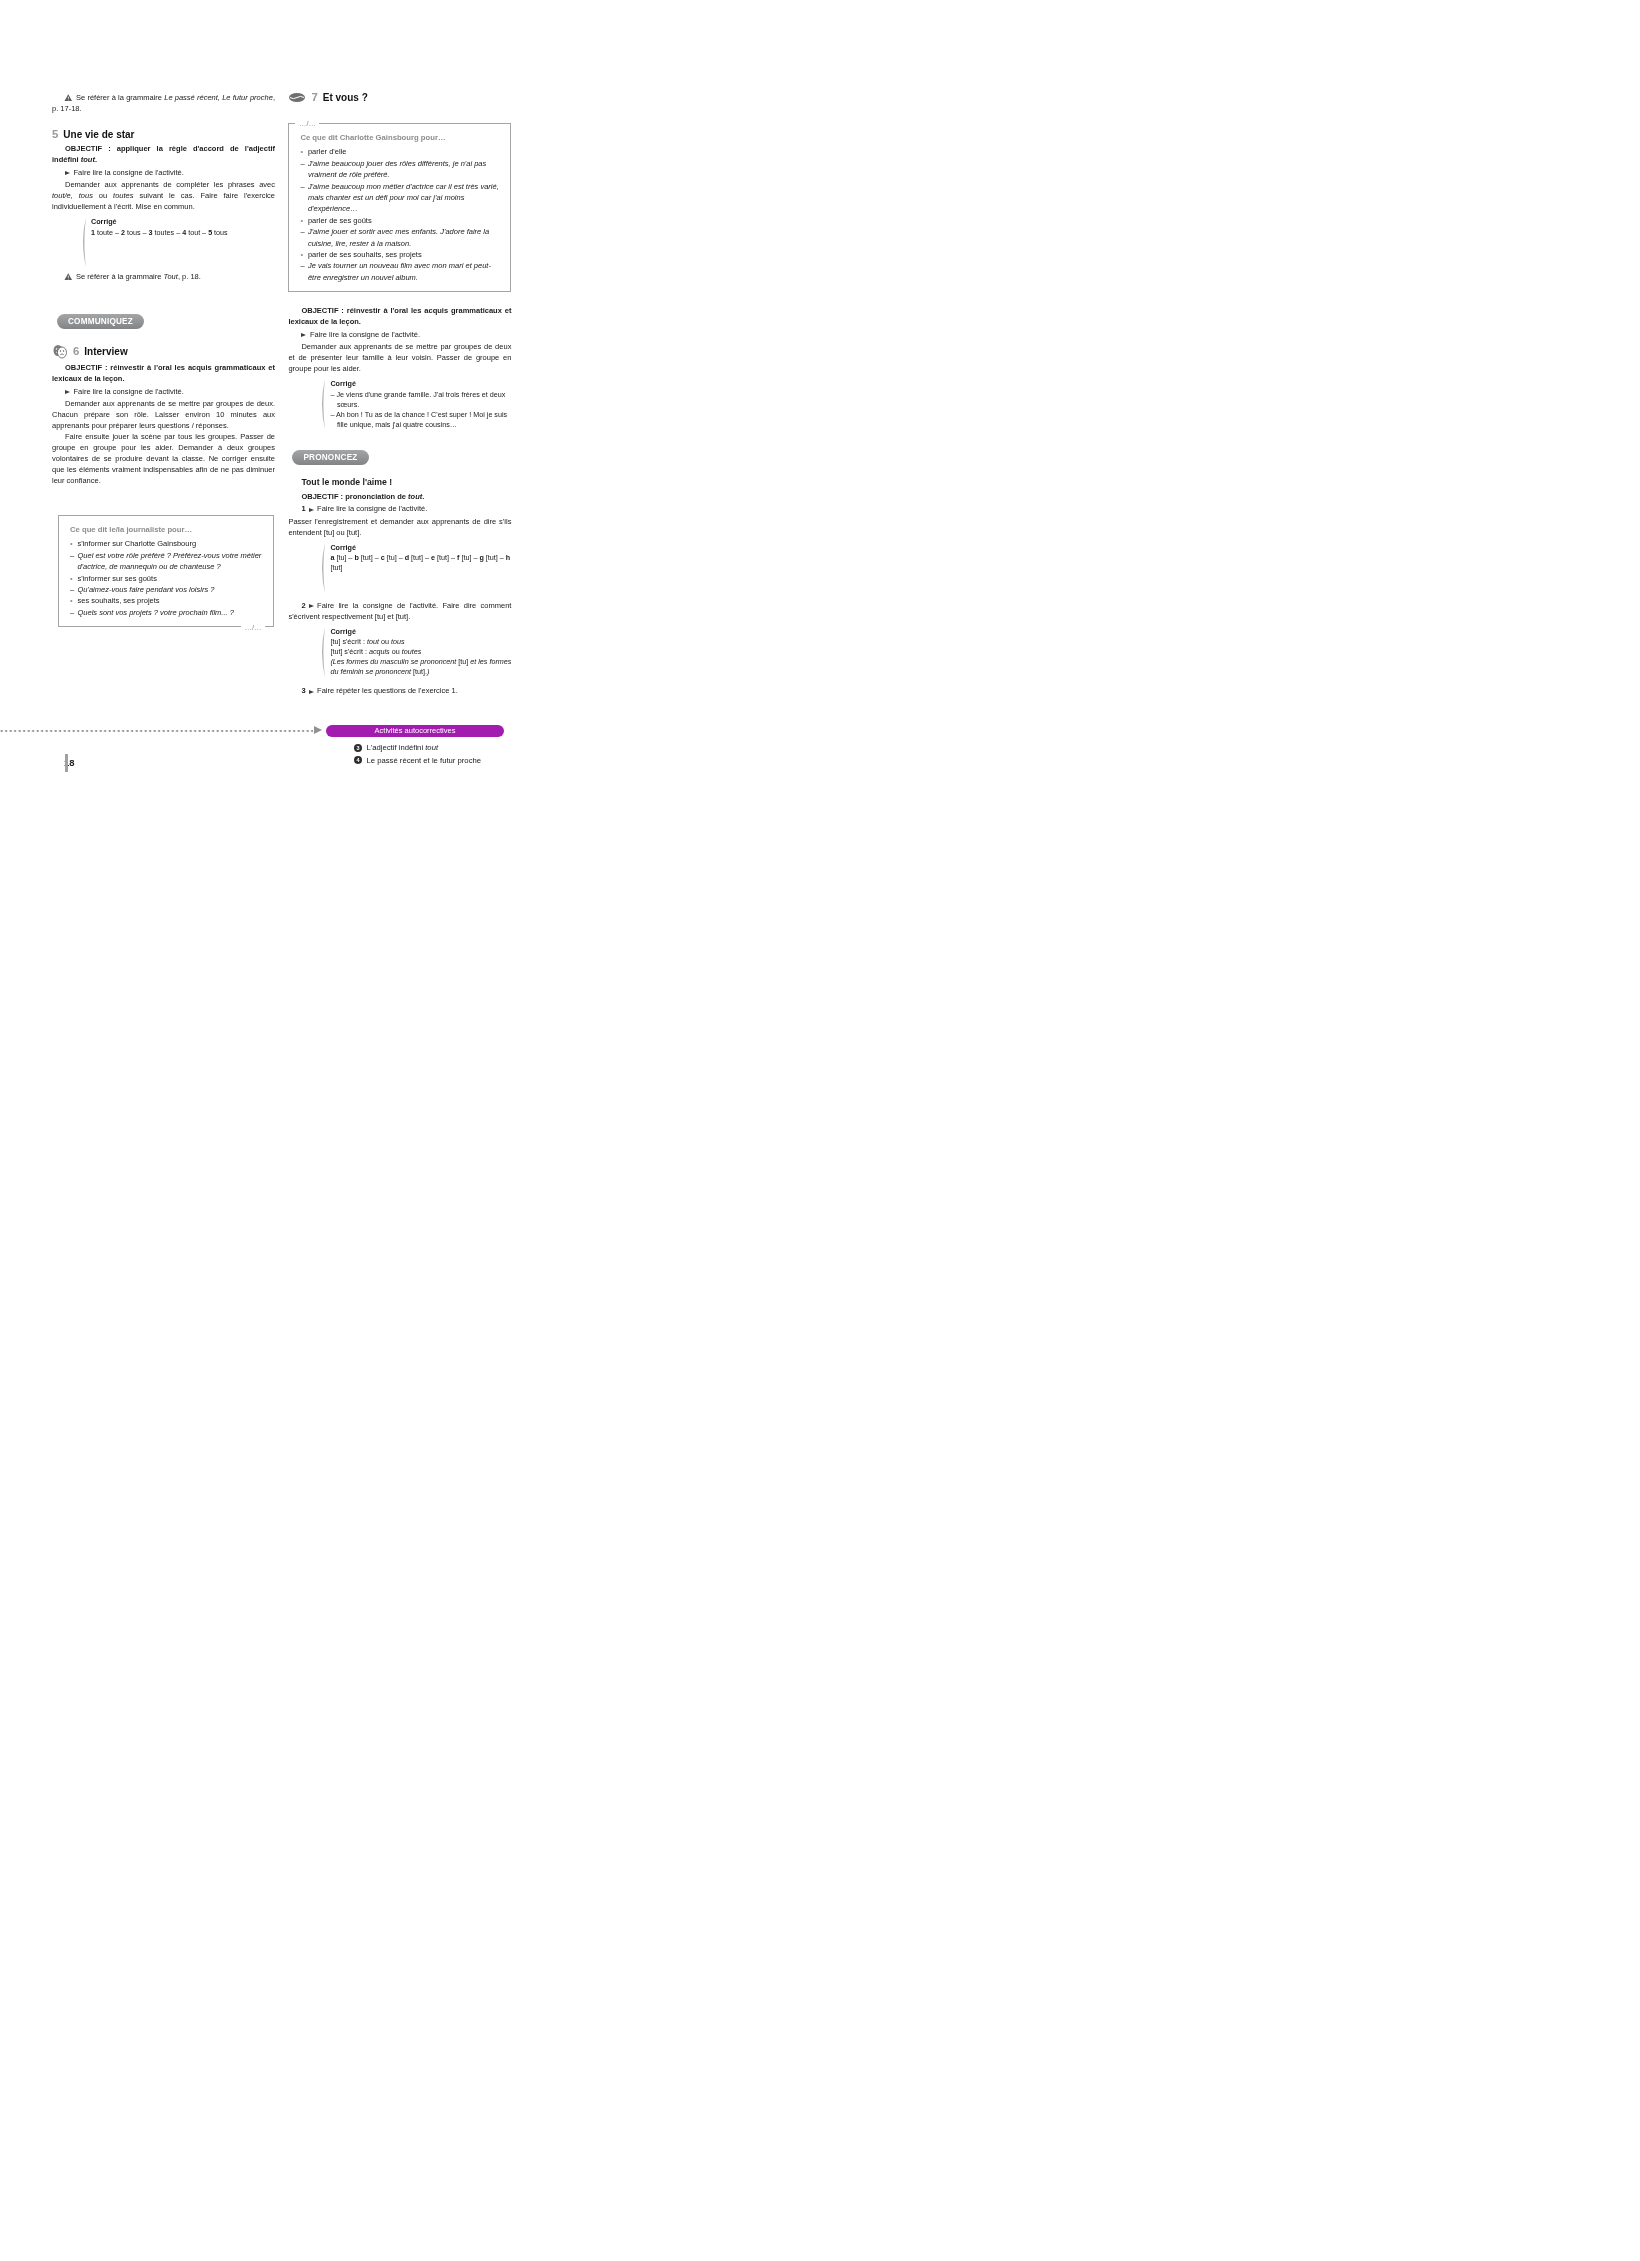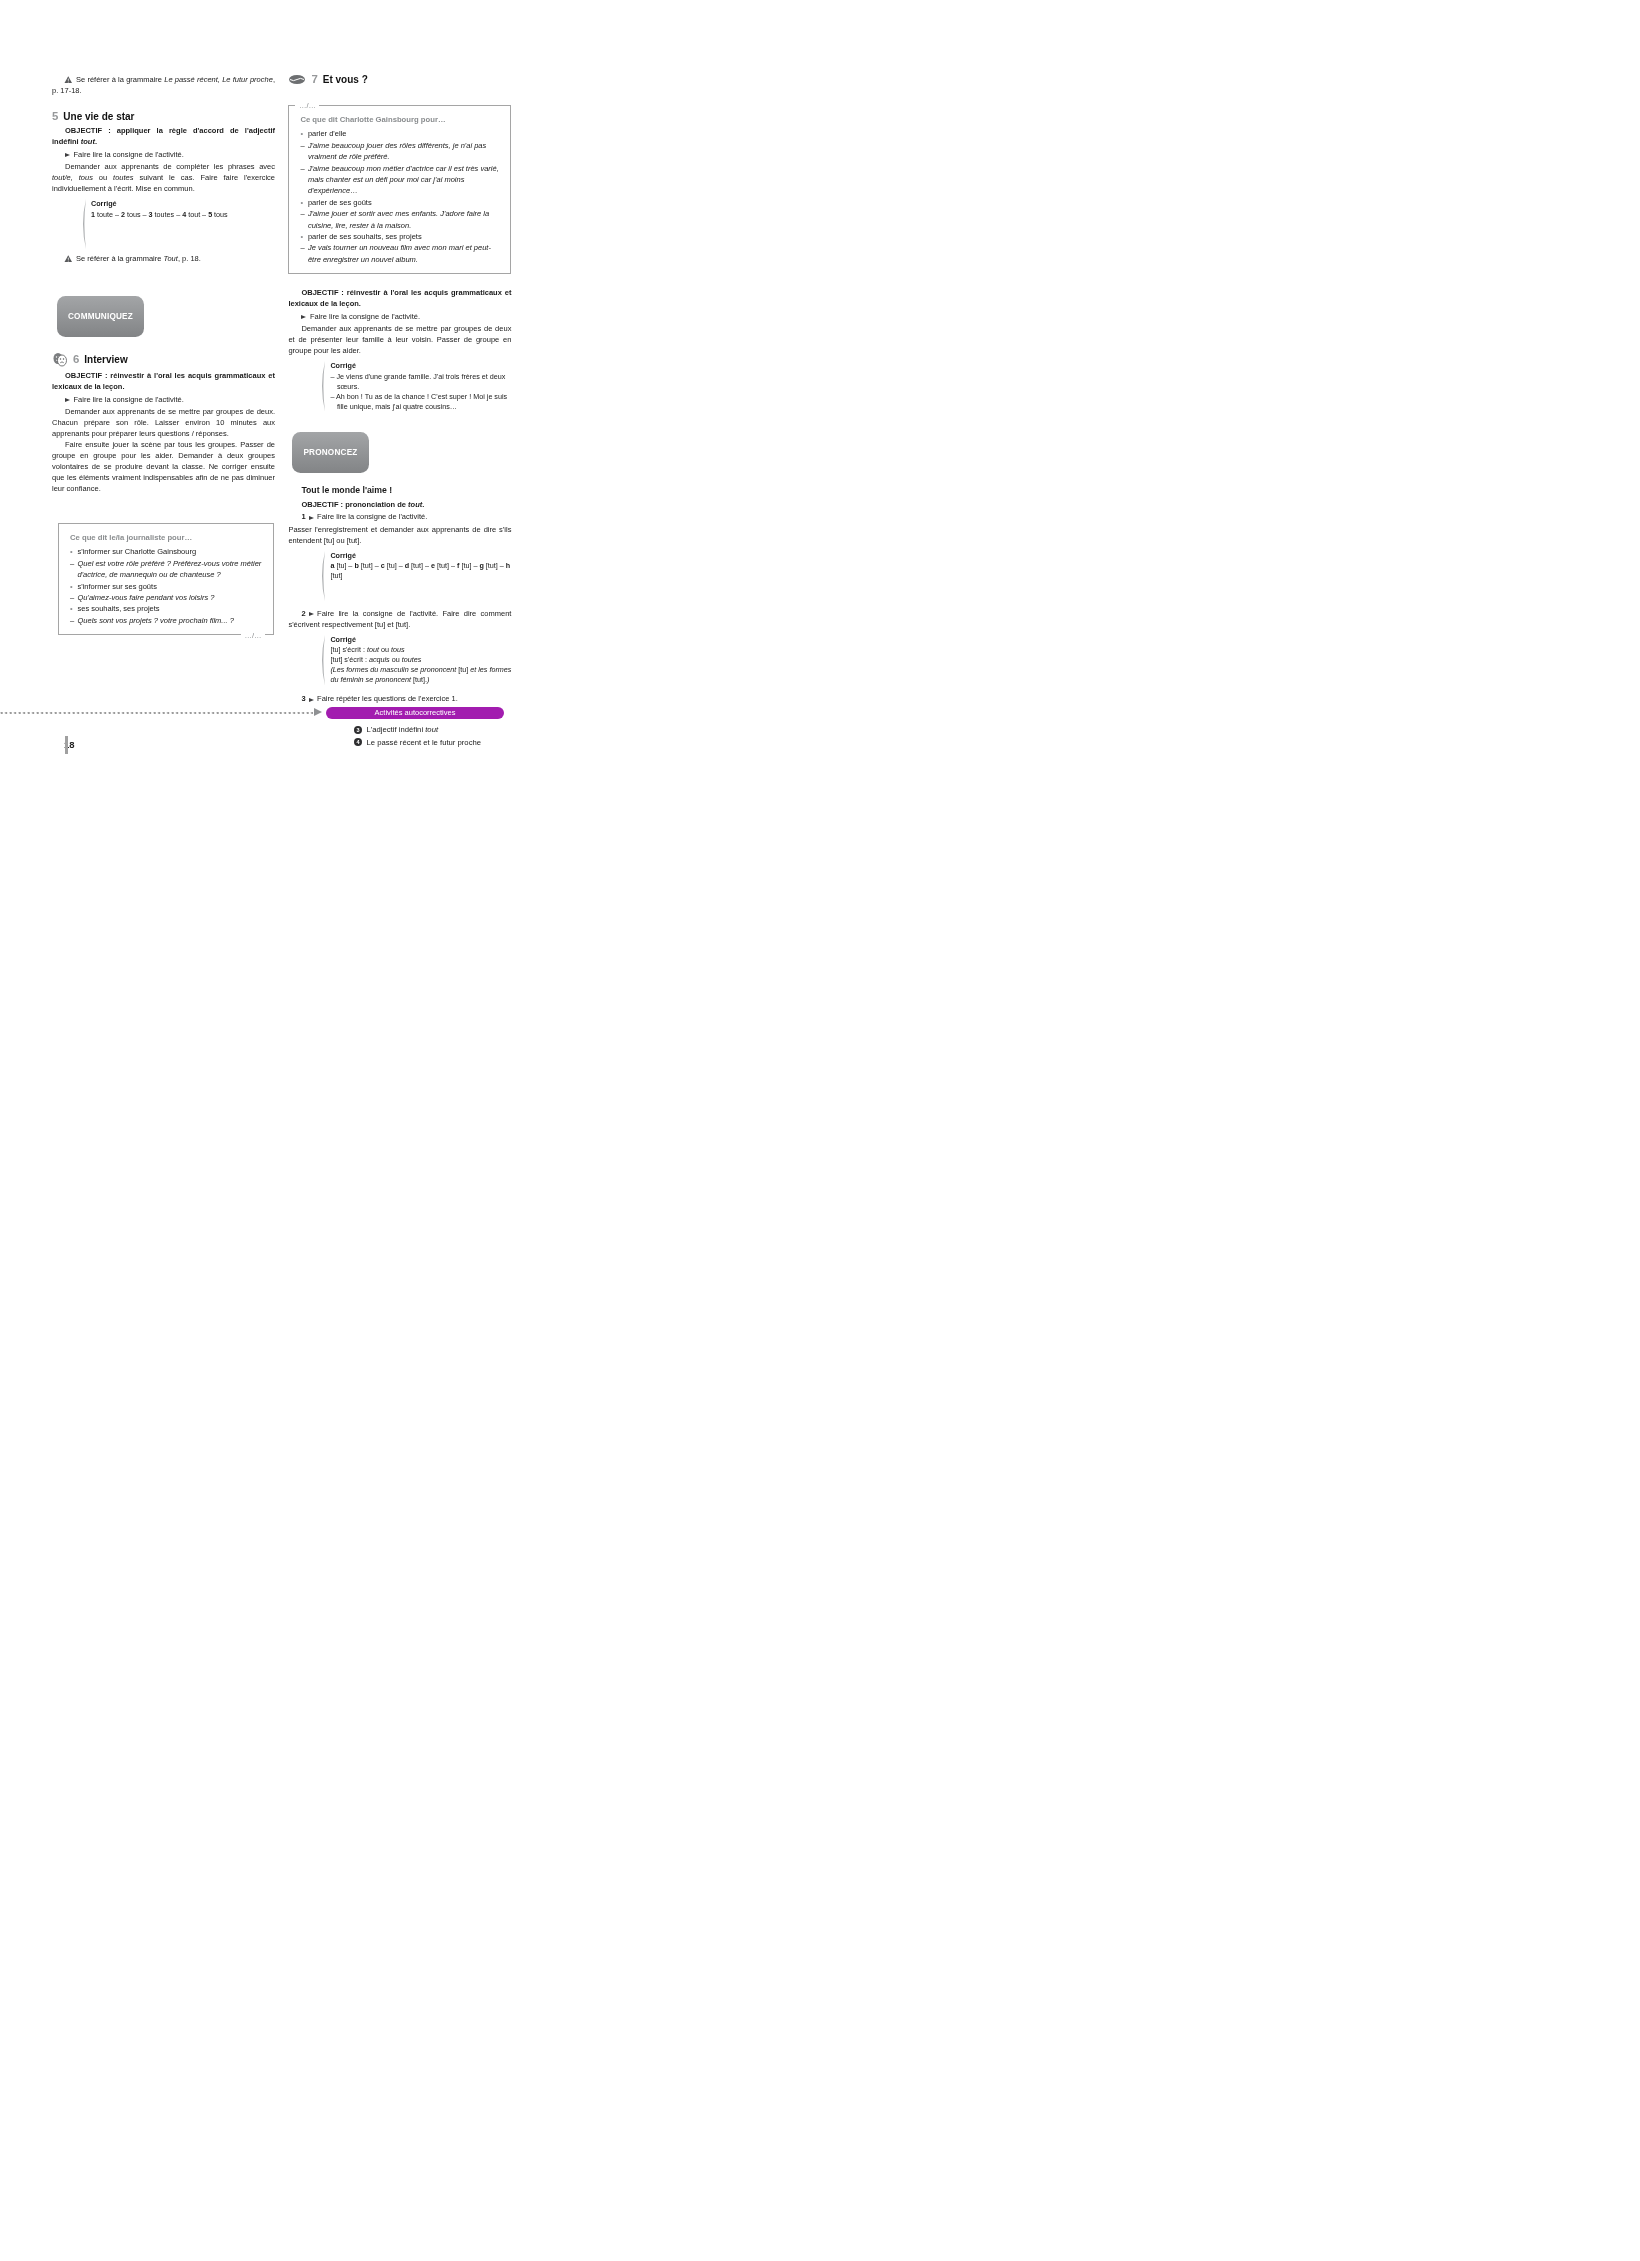--- a/index.html
+++ b/index.html
@@ -3,20 +3,21 @@
 <meta charset="utf-8">
 <style>
   html,body{margin:0;padding:0;background:#ffffff;}
   .page{
     position:relative;
     width:547px;height:754px;
     background:#fff;
     font-family:"Liberation Sans",sans-serif;
     font-size:7.5px;color:#1a1a1a;
     overflow:hidden;
+    margin-top:18px;
   }
   .cols{display:flex;gap:13.4px;padding:74px 35px 0 52px;box-sizing:border-box;}
   .col{flex:0 0 223px;width:223px;}
   .bd{font-weight:700;}
   .it{font-style:italic;}
   .body{margin:0;text-align:justify;line-height:11px;}
   .ind{text-indent:13px;}
   .note{text-indent:12px;line-height:11px;}
   .warn-icon svg{width:8.5px;height:7.5px;vertical-align:-1px;margin-right:3.5px;}
   .tri{display:inline-block;width:0;height:0;border-left:5px solid #3e3e40;
@@ -24,21 +25,21 @@
        margin-right:3.5px;vertical-align:-0.5px;}
   .act-head{display:flex;align-items:center;gap:5px;margin:15px 0 3px;}
   .act-num{color:#96989a;font-size:11.4px;font-weight:700;line-height:1;}
   .act-title{font-size:10px;font-weight:700;color:#111;}
   .act-icon svg{display:block;}
   .objectif{font-weight:700;text-indent:13px;line-height:11px;margin:0 0 1.5px;}
   .consigne{margin:0 0 1.5px;}
   .pill-row{margin:32px 0 0 5px;}
   .pill{display:inline-block;background:linear-gradient(180deg,#a3a5a7,#828486);
         color:#fff;font-weight:700;font-size:8.2px;letter-spacing:0.2px;
-        padding:16px 11px;border-radius:8.5px;}
+        padding:3px 11px;border-radius:8.5px;}
   .corrige{display:flex;margin:5px 0 4px 28px;}
   .paren{flex:0 0 6.5px;margin-right:4.5px;align-self:stretch;}
   .paren svg{width:6.5px;height:100%;display:block;}
   .corrige-body{font-size:7.2px;line-height:10px;}
   .corrige-label{font-weight:700;margin:0 0 0.5px;}
   .hang{padding-left:6.5px;text-indent:-6.5px;}
   .box{position:relative;border:0.5px solid #a5a5a5;padding:9px 11px 8px 11px;background:#fff;}
   .box-title{color:#8a8d8f;font-weight:700;font-size:7.7px;margin:0 0 4px;}
   .bi{padding-left:7.5px;text-indent:-7.5px;line-height:11.4px;text-align:left;}
   .bi .mk{display:inline-block;width:7.5px;text-indent:0;}

